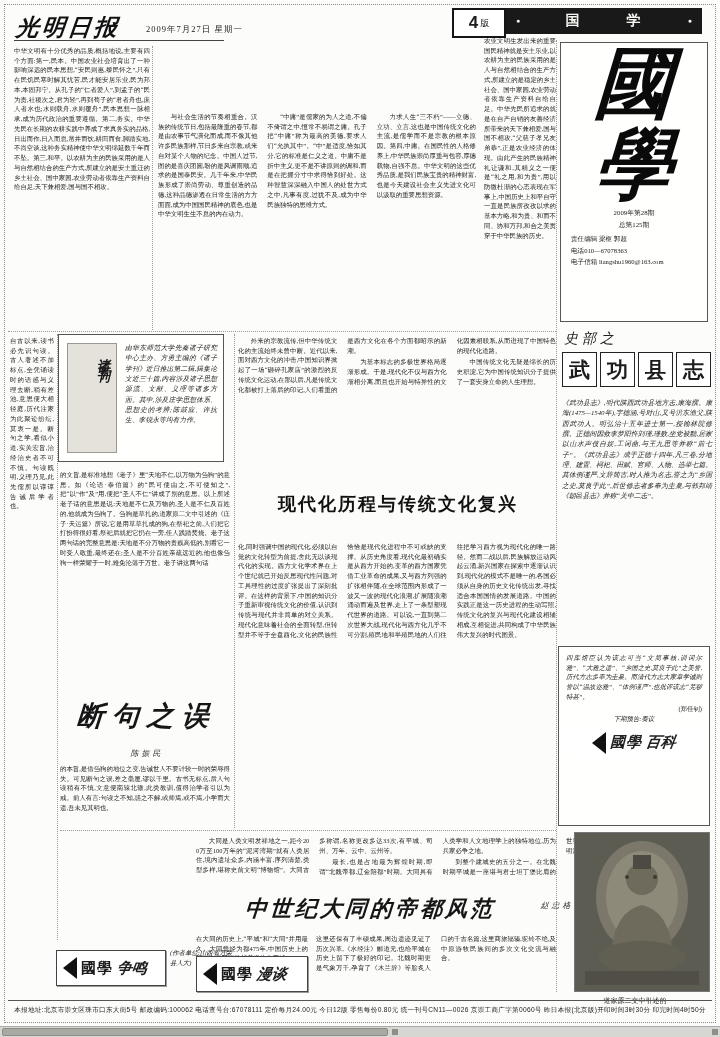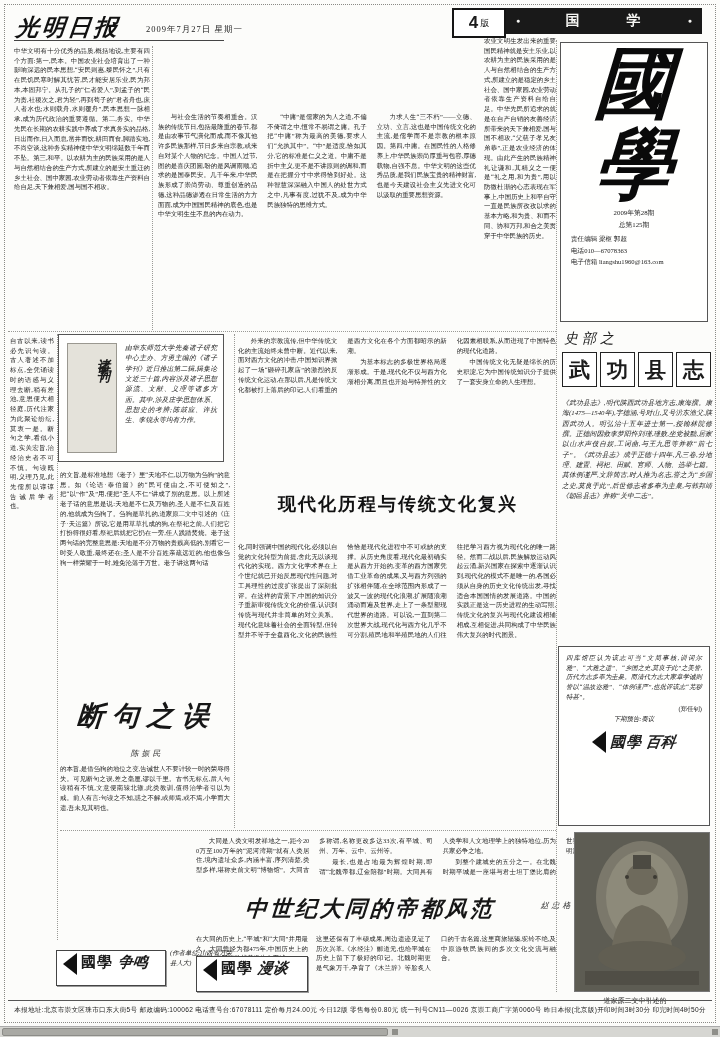--- a/index.html
+++ b/index.html
@@ -43,21 +43,21 @@
   .railcontact{font-size:6.6px;line-height:1.7;text-align:left;color:#222;width:126px;margin-top:3px;}
   .kicker{position:absolute;left:564px;top:330px;font-size:14px;letter-spacing:4px;color:#222;font-style:italic;}
   .charboxes{position:absolute;left:562px;top:352px;display:flex;gap:3px;}
   .charboxes .cb{width:33px;height:33px;border:1.5px solid #222;display:flex;align-items:center;justify-content:center;
                  font-size:21px;font-weight:bold;background:#fff;}
   .bio{position:absolute;left:562px;top:398px;width:150px;height:242px;font-size:6.8px;}
   .box2{position:absolute;left:558px;top:646px;width:152px;height:180px;border:1px solid #555;background:#fffffe;
         box-sizing:border-box;padding:6px 7px;}
   .credit-r{text-align:right;font-style:normal;}
   
-  .nlogo{display:flex;border:1px solid #444;box-shadow:1px 1px 0 #999;background:#fff;
+  .nlogo{display:flex;align-items:center;border:1px solid #444;box-shadow:1px 1px 0 #999;background:#fff;
          padding:2px 6px;box-sizing:border-box;gap:4px;}
   .nlogo .flag{width:0;height:0;border-top:11px solid transparent;border-bottom:11px solid transparent;
                border-right:14px solid #111;}
   .nlogo .brand{font-size:15px;font-weight:bold;letter-spacing:1px;}
   .nlogo .word{font-size:15px;font-style:italic;font-weight:bold;transform:skewX(-8deg);}
   
   .jbox{position:absolute;left:58px;top:334px;width:166px;height:128px;border:1px solid #555;background:#fffffe;
         box-sizing:border-box;}
   .jcover{position:absolute;left:8px;top:8px;width:50px;height:110px;background:#e4e2da;border:1px solid #9a9890;
           display:flex;align-items:flex-start;justify-content:flex-end;padding:4px;box-sizing:border-box;}

